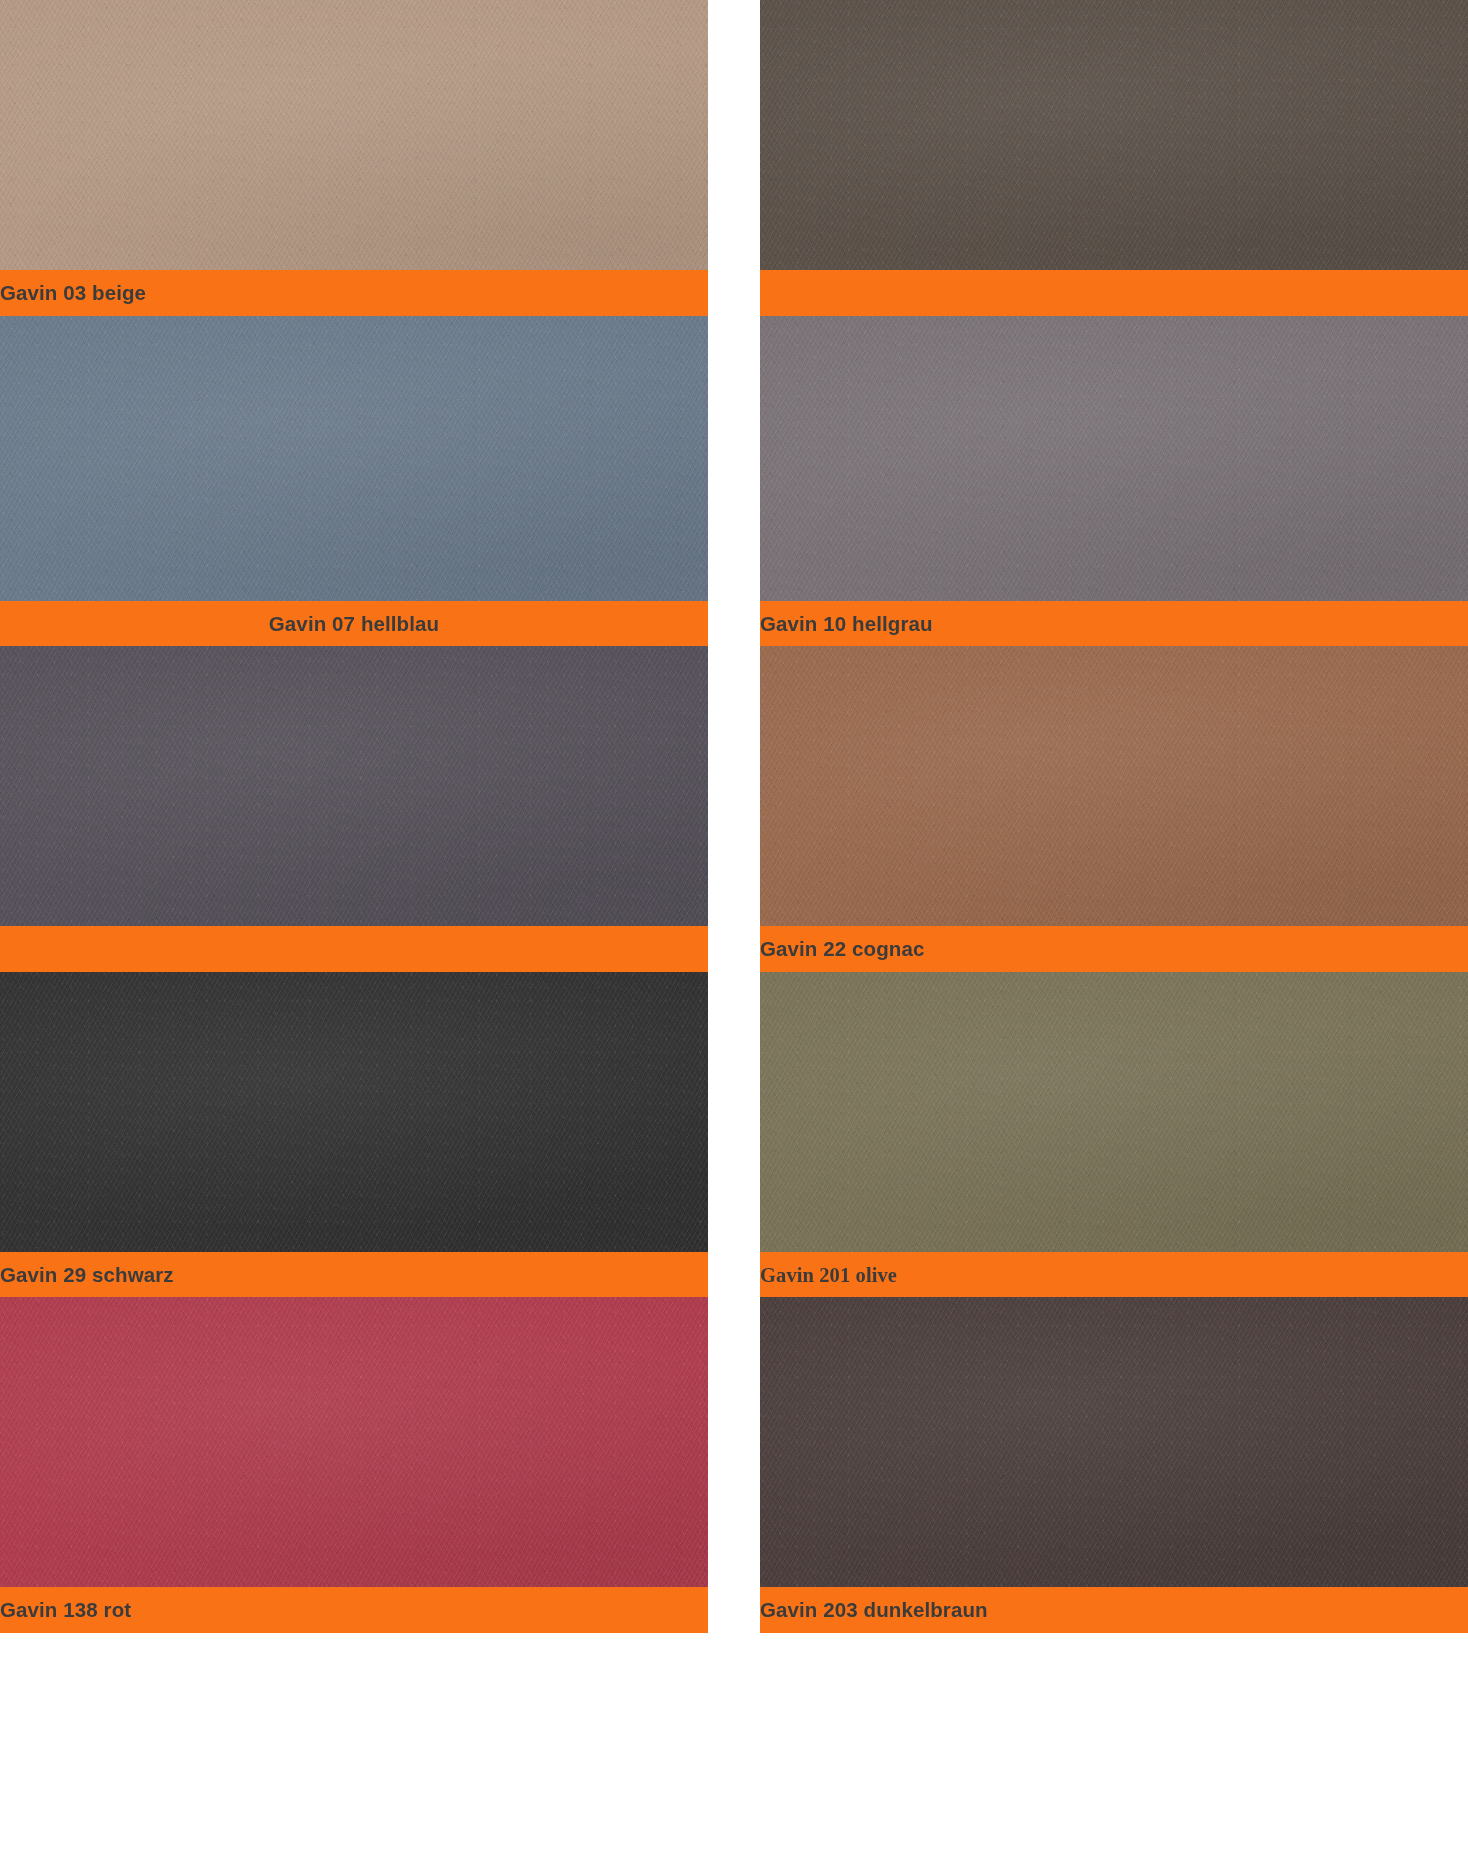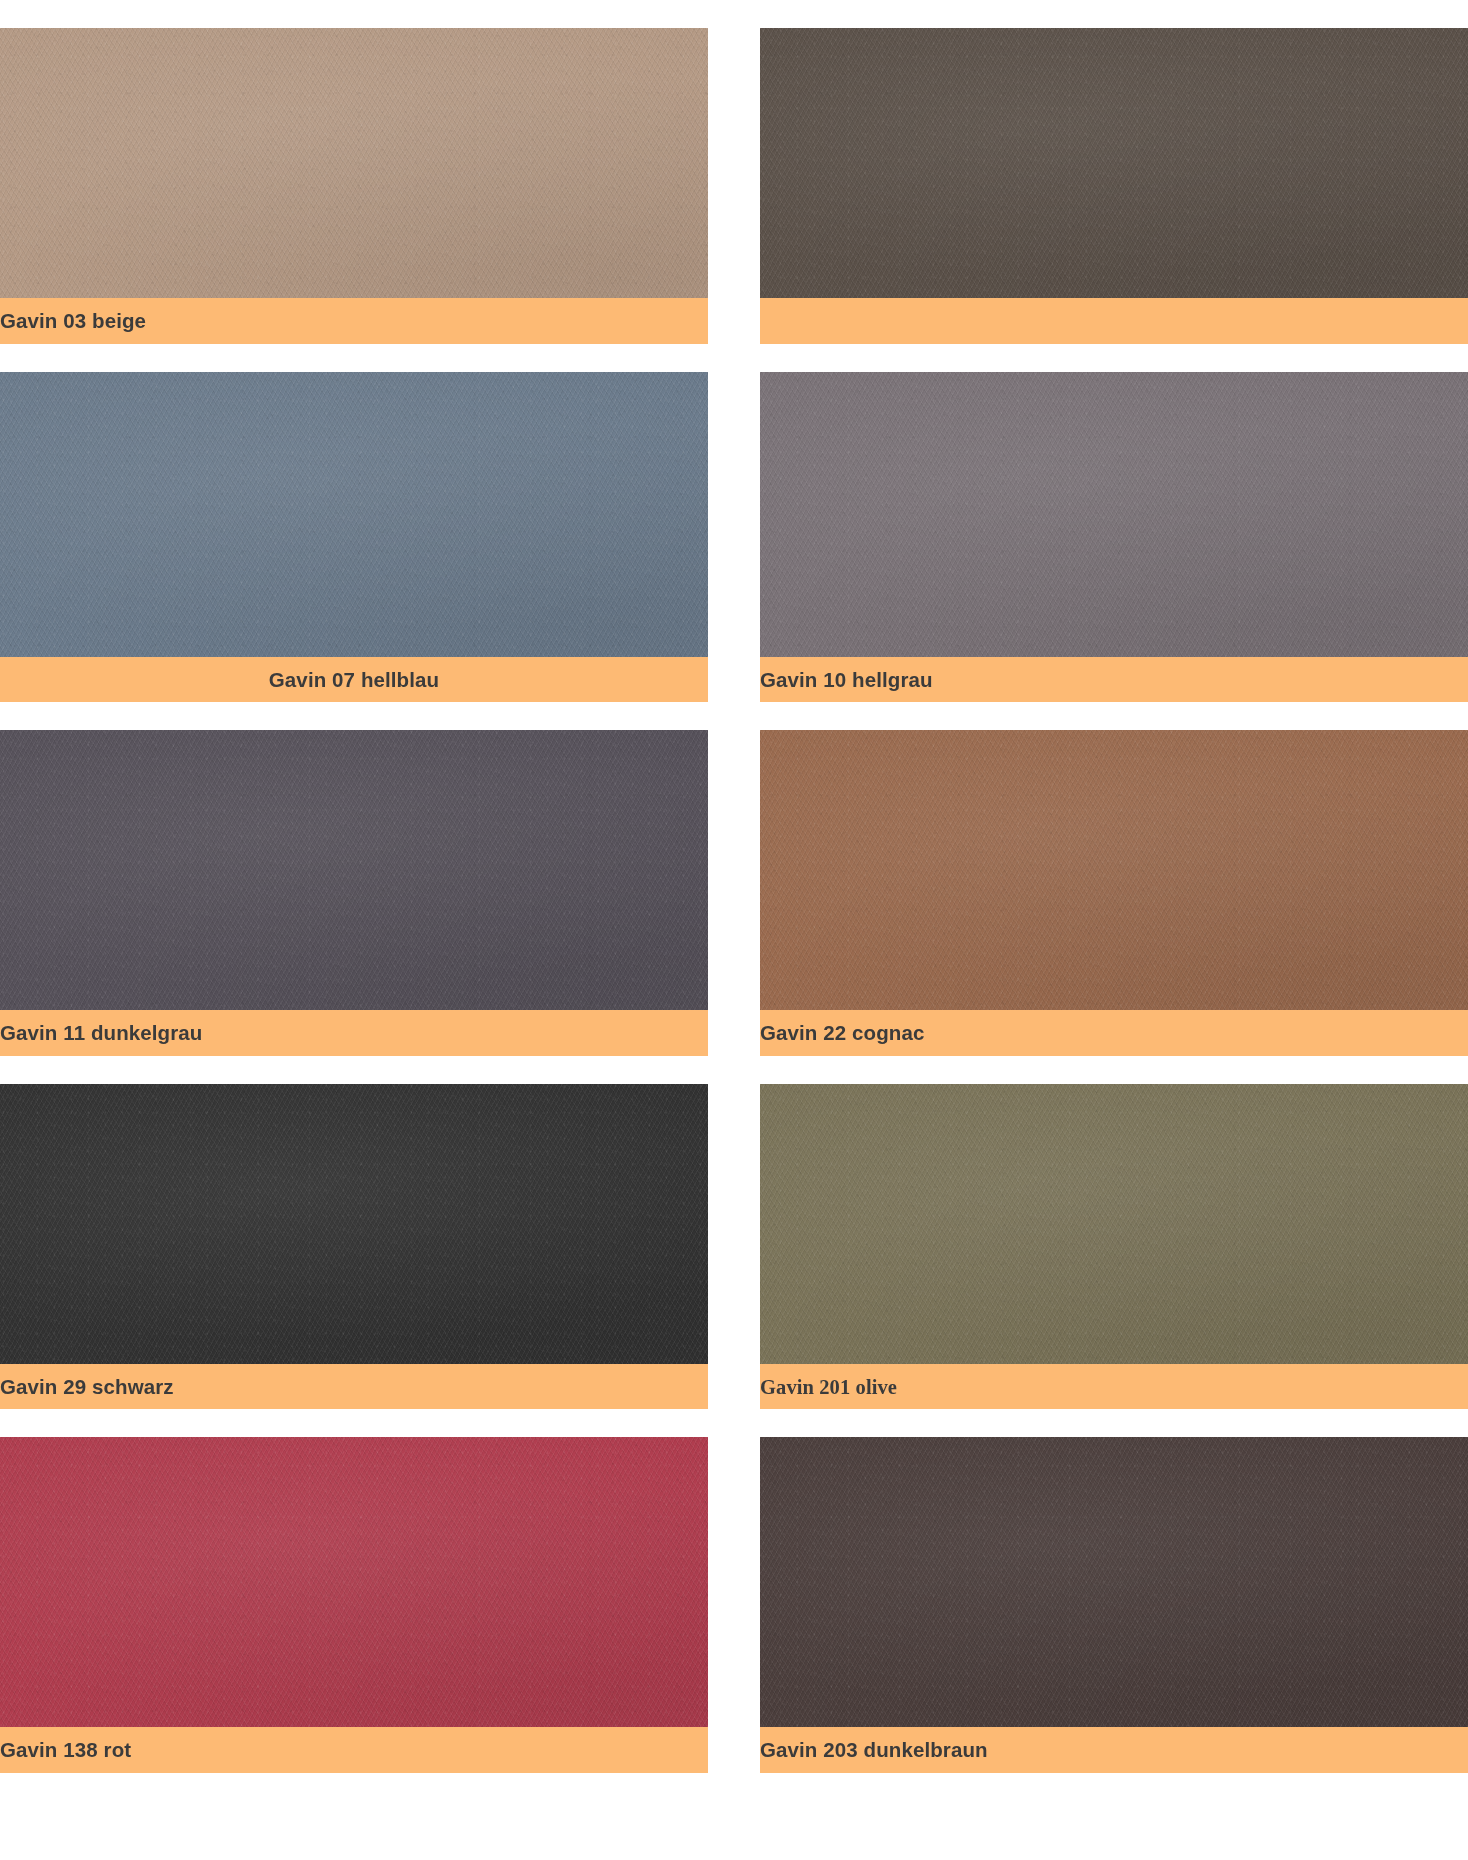--- a/index.html
+++ b/index.html
@@ -17,22 +17,21 @@
   #swatch-grid {
     display: grid;
     grid-template-columns: 708px 52px 708px;
     width: 1468px;
   }
 
   .grid-gap-col { width: 52px; background: #ffffff; }
 
   .swatch-cell {
     display: block;
-    background: #fdba74;
-    margin-top: 28px;
+    background: #f97316;
   }
 
   .swatch-tile {
     position: relative;
     width: 100%;
     overflow: hidden;
     background-color: var(--sw);
   }
 
   
@@ -106,21 +105,20 @@
     <div class="swatch-label" style="color: rgb(59, 59, 59); text-align: center;">Gavin 07 hellblau</div>
   </div>
   <div class="grid-gap-col"></div>
   <div class="swatch-cell">
     <div class="swatch-tile" style="height: 285px; --sw: #7a7277;"></div>
     <div class="swatch-label" style="color: rgb(59, 59, 59);">Gavin 10 hellgrau</div>
   </div>
 
   <div class="swatch-cell">
     <div class="swatch-tile" style="height: 280px; --sw: #56515a;"></div>
-    <div class="swatch-label" style="color: rgb(59, 59, 59);">Gavin 11 dunkelgrau</div>
   </div>
   <div class="grid-gap-col"></div>
   <div class="swatch-cell">
     <div class="swatch-tile" style="height: 280px; --sw: #9a6a4e;"></div>
     <div class="swatch-label" style="color: rgb(59, 59, 59);">Gavin 22 cognac</div>
   </div>
 
   <div class="swatch-cell">
     <div class="swatch-tile" style="height: 280px; --sw: #323232;"></div>
     <div class="swatch-label" style="color: rgb(59, 59, 59);">Gavin 29 schwarz</div>

